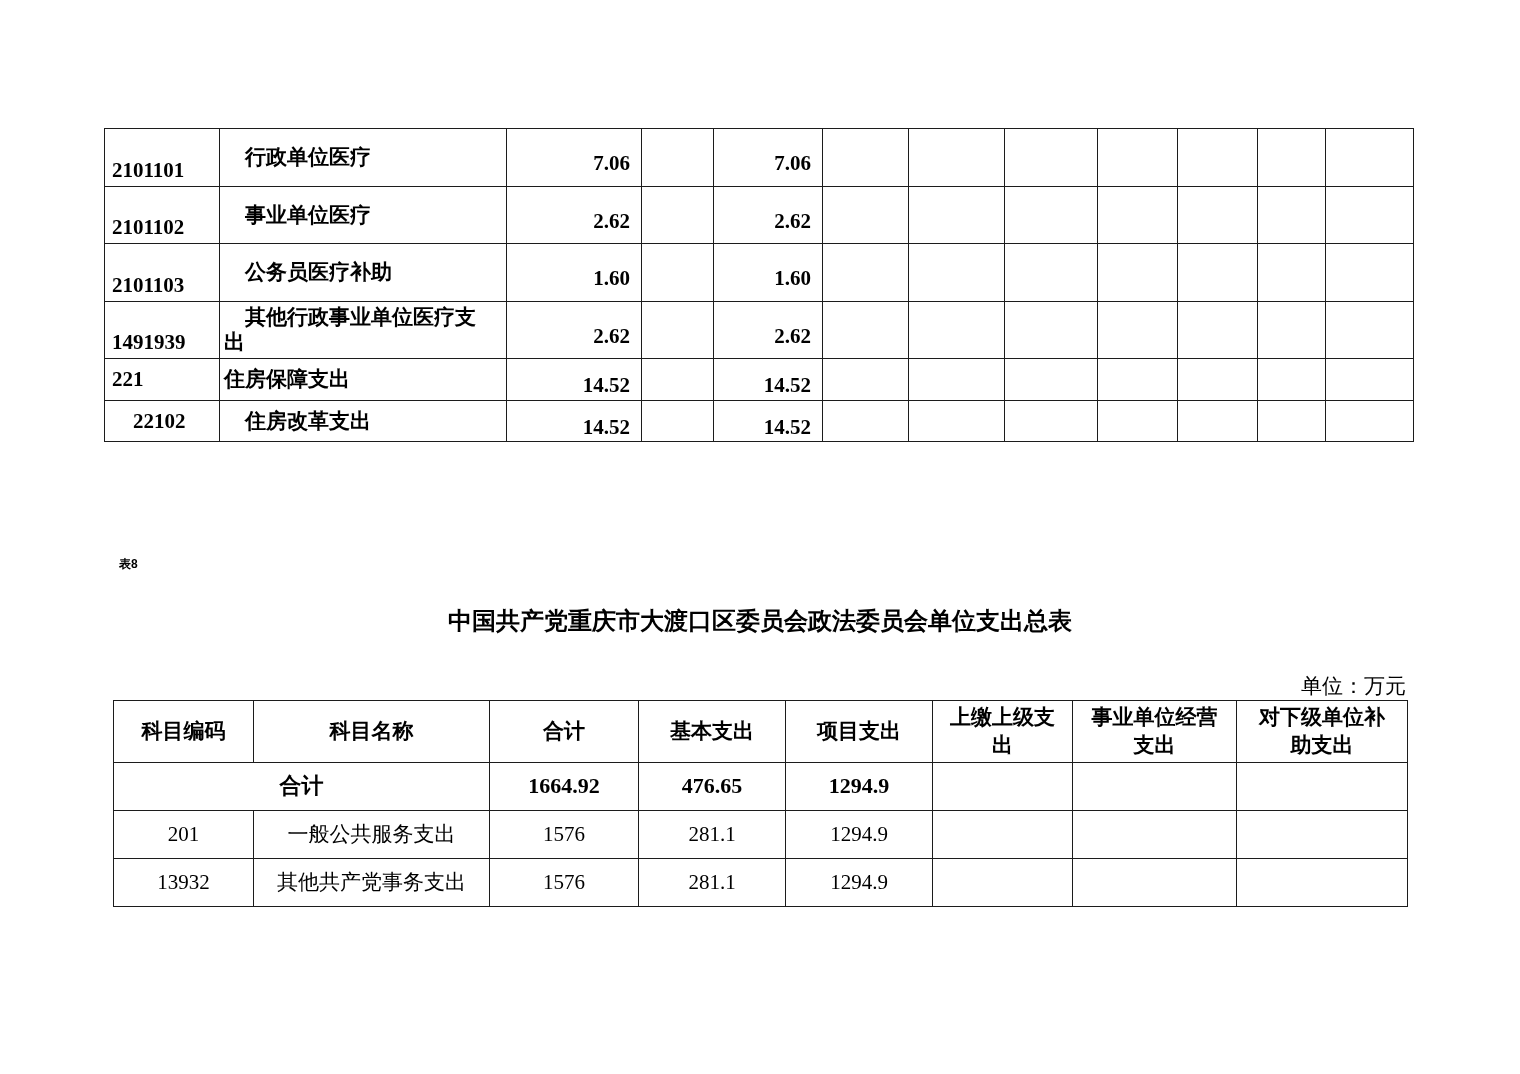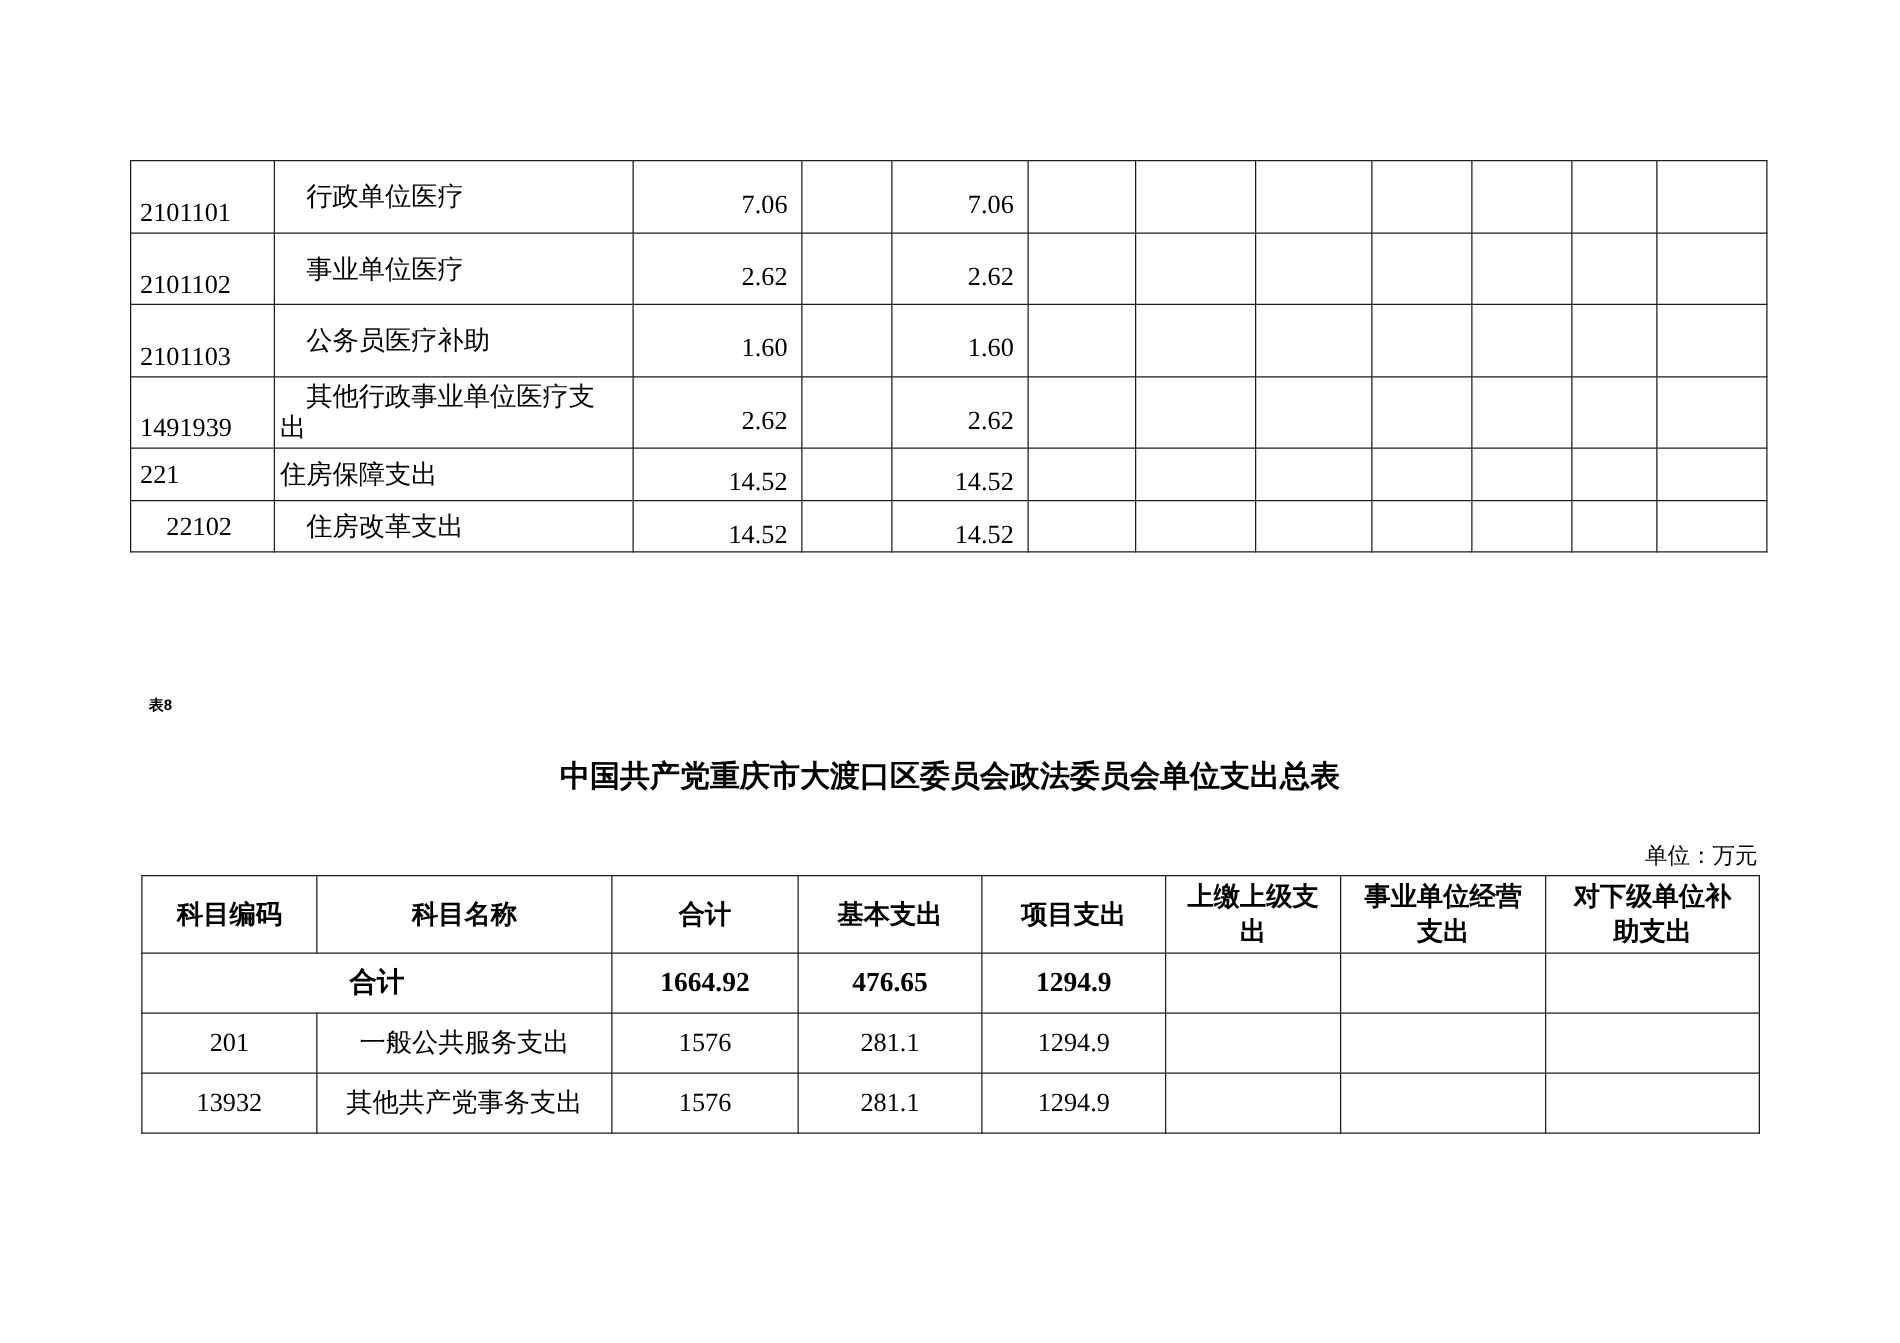--- a/index.html
+++ b/index.html
@@ -17,21 +17,21 @@
     border-collapse:collapse;
     table-layout:fixed;
   }
   table.doc-table td,table.doc-table th{
     border:1px solid #1c1c1c;
     overflow:hidden;
     font-size:21px;
     line-height:1.18;
   }
   
-  #top-table{left:104px;top:128px;width:1310px;}
+  #top-table{left:104px;top:128px;width:1310px;font-weight:bold;}
   #top-table tr.tall-a{height:58px;}
   #top-table tr.tall-b{height:57px;}
   #top-table tr.short-a{height:42px;}
   #top-table tr.short-b{height:41px;}
   #top-table td.code{
     text-align:left;vertical-align:bottom;
     padding:0 0 3px 7px;white-space:pre;
   }
   #top-table tr.short-a td.code,
   #top-table tr.short-b td.code{vertical-align:middle;padding-bottom:0;}
@@ -51,21 +51,21 @@
     font-weight:bold;font-size:12px;
   }
   #page-title{
     position:absolute;left:0;top:605px;width:1520px;
     text-align:center;
     font-family:"Liberation Sans","DejaVu Sans",sans-serif;
     font-weight:bold;font-size:24px;
   }
   #unit-label{
     position:absolute;right:114px;top:672px;
-    font-size:18px;
+    font-size:21px;
   }
   
   #bottom-table{left:113px;top:700px;width:1294px;padding-left:43px;}
   #bottom-table tr.header-row{height:57px;}
   #bottom-table tr.data-row{height:48px;}
   #bottom-table th{
     font-weight:bold;
     text-align:center;vertical-align:middle;
     padding:2px 14px;
     line-height:1.35;

